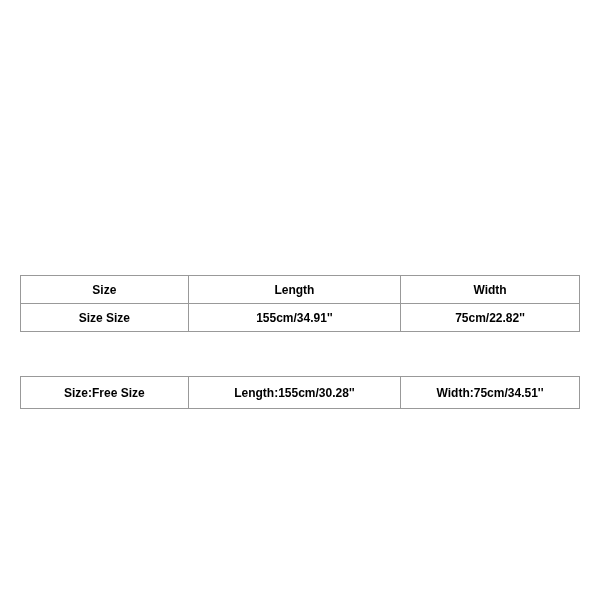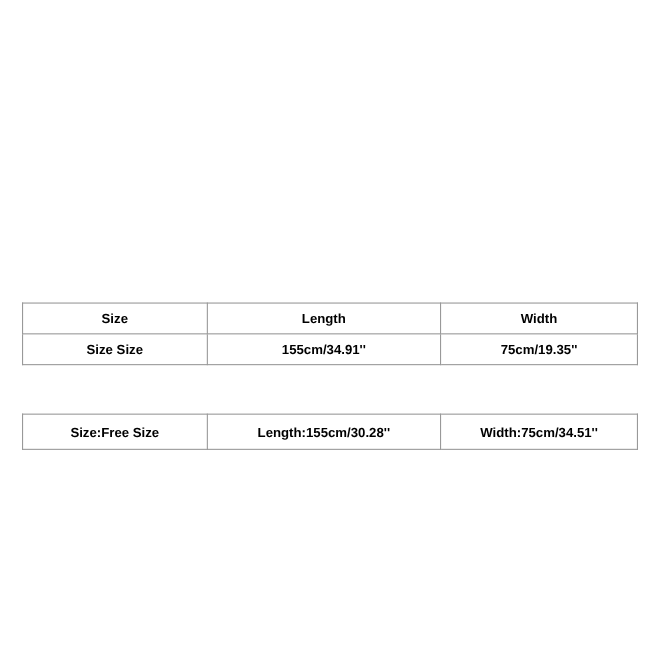--- a/index.html
+++ b/index.html
@@ -52,21 +52,21 @@
   <table class="table1">
     <tbody>
         <tr>
       <th class="col-size">Size</th>
       <th class="col-length">Length</th>
       <th class="col-width">Width</th>
     </tr>
     <tr>
       <td class="col-size">Size Size</td>
       <td class="col-length">155cm/34.91''</td>
-      <td class="col-width">75cm/19.35''</td>
+      <td class="col-width">75cm/22.82''</td>
     </tr>
   </tbody>
     </table>
 
   <table class="table2">
     <tbody>
         <tr>
       <td class="col-size">Size:Free Size</td>
       <td class="col-length">Length:155cm/30.28''</td>
       <td class="col-width">Width:75cm/34.51''</td>

